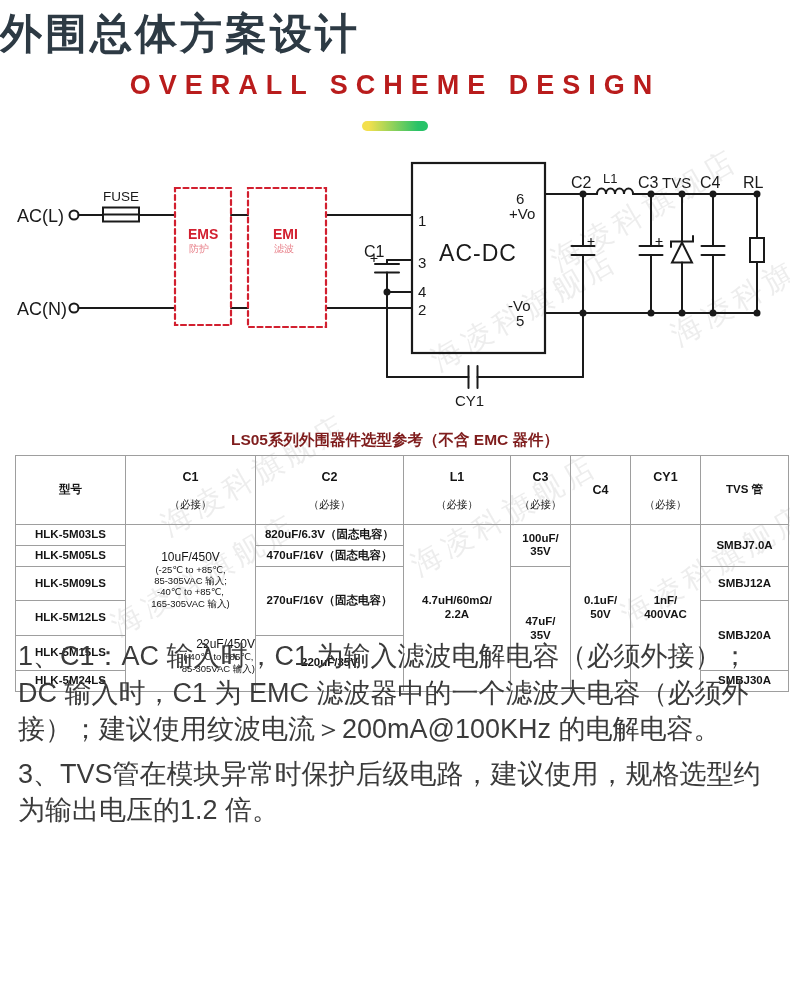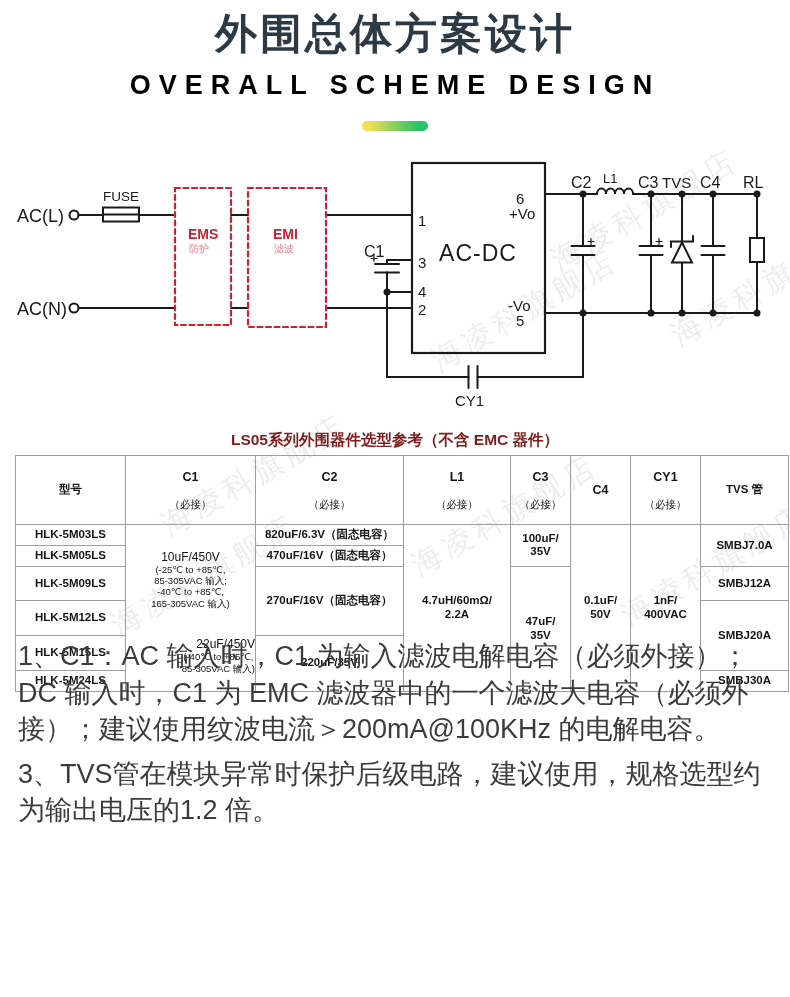--- a/index.html
+++ b/index.html
@@ -4,26 +4,26 @@
 <style>
   html,body { margin:0; padding:0; }
   body {
     width:790px; height:997px; background:#ffffff;
     font-family:"Liberation Sans","DejaVu Sans",sans-serif;
     position:relative; overflow:hidden;
   }
   .page { position:relative; width:790px; height:997px; background:#fff; }
 
   .title {
-    position:absolute; top:6px; left:0; width:790px; text-align:center;
+    position:absolute; top:6px; left:0; width:790px; 
     font-size:42px; font-weight:bold; color:#2d3a44; letter-spacing:3px;
   }
   .subtitle {
     position:absolute; top:70px; left:0; width:790px; text-align:center;
-    font-size:27px; font-weight:bold; color:#000000; letter-spacing:8px;
+    font-size:27px; font-weight:bold; color:#b91c1c; letter-spacing:8px;
   }
   .accent-bar {
     position:absolute; top:121px; left:362px; width:66px; height:10px;
     border-radius:5px; background:linear-gradient(90deg,#f3e04e 10%,#28c268 85%);
   }
 
   .wm {
     position:absolute; color:#d9d9d9; opacity:.45; font-size:30px;
     letter-spacing:5px; transform:rotate(-30deg); white-space:nowrap; pointer-events:none;
   }

